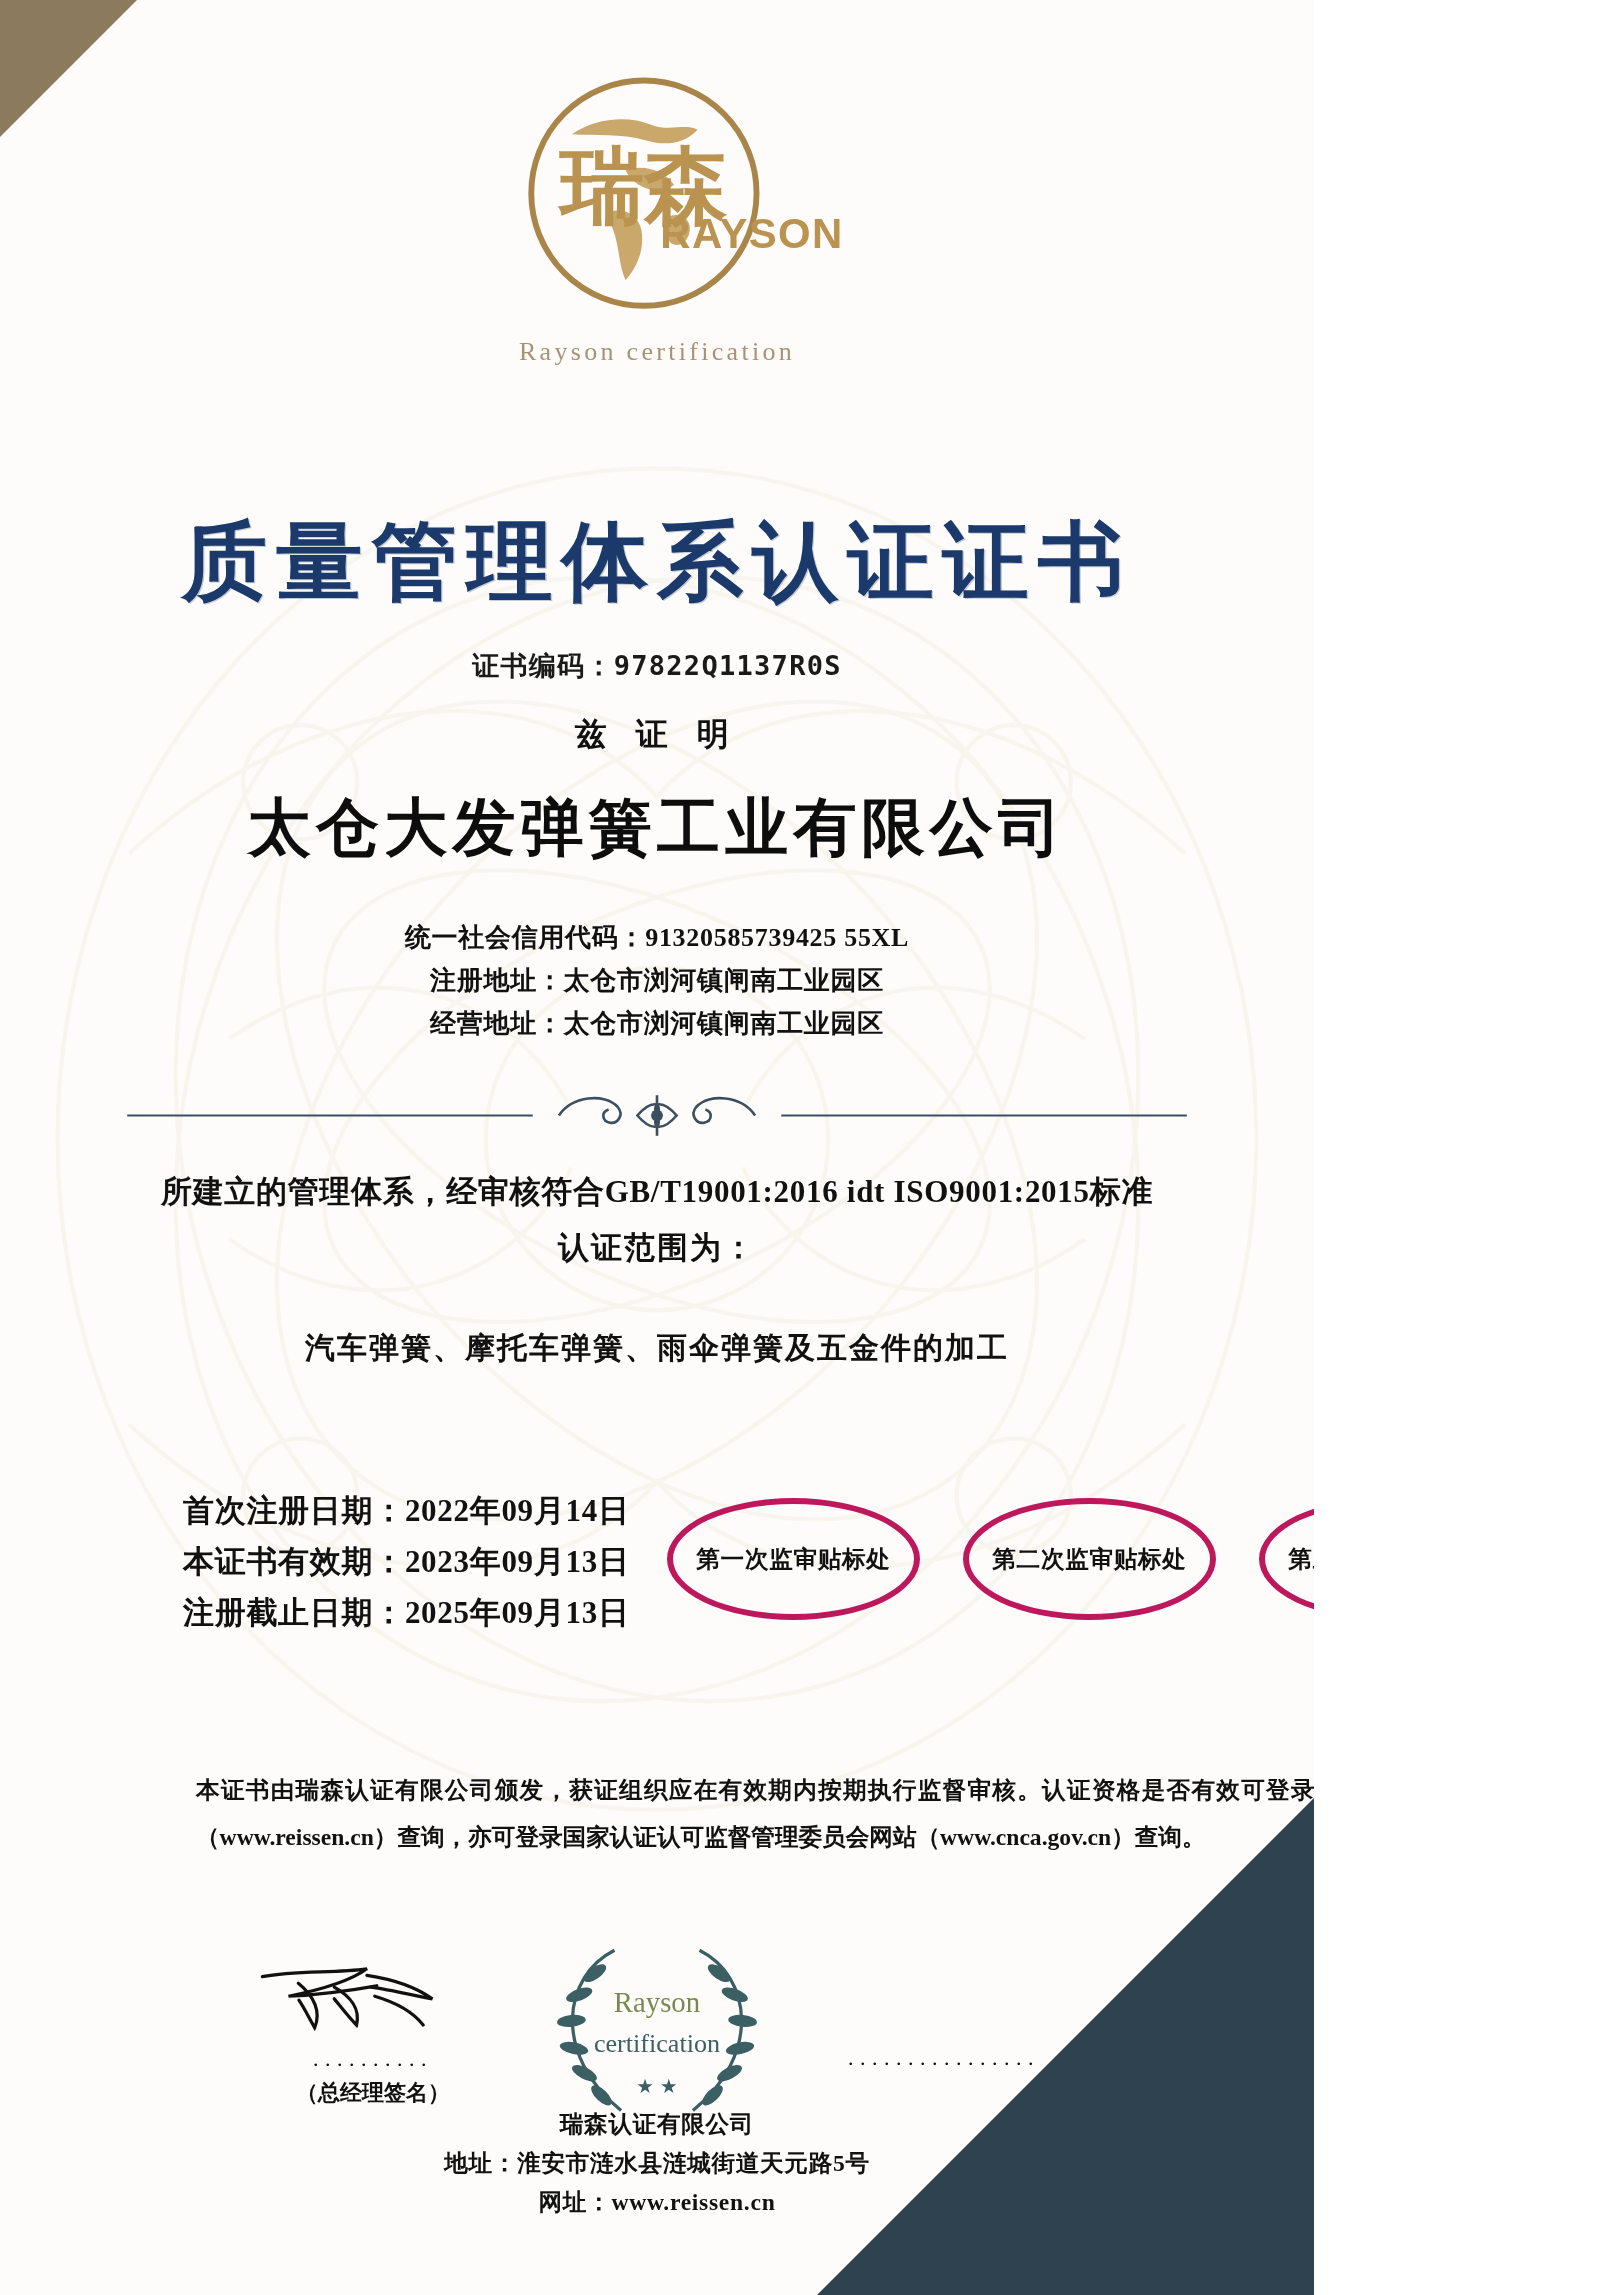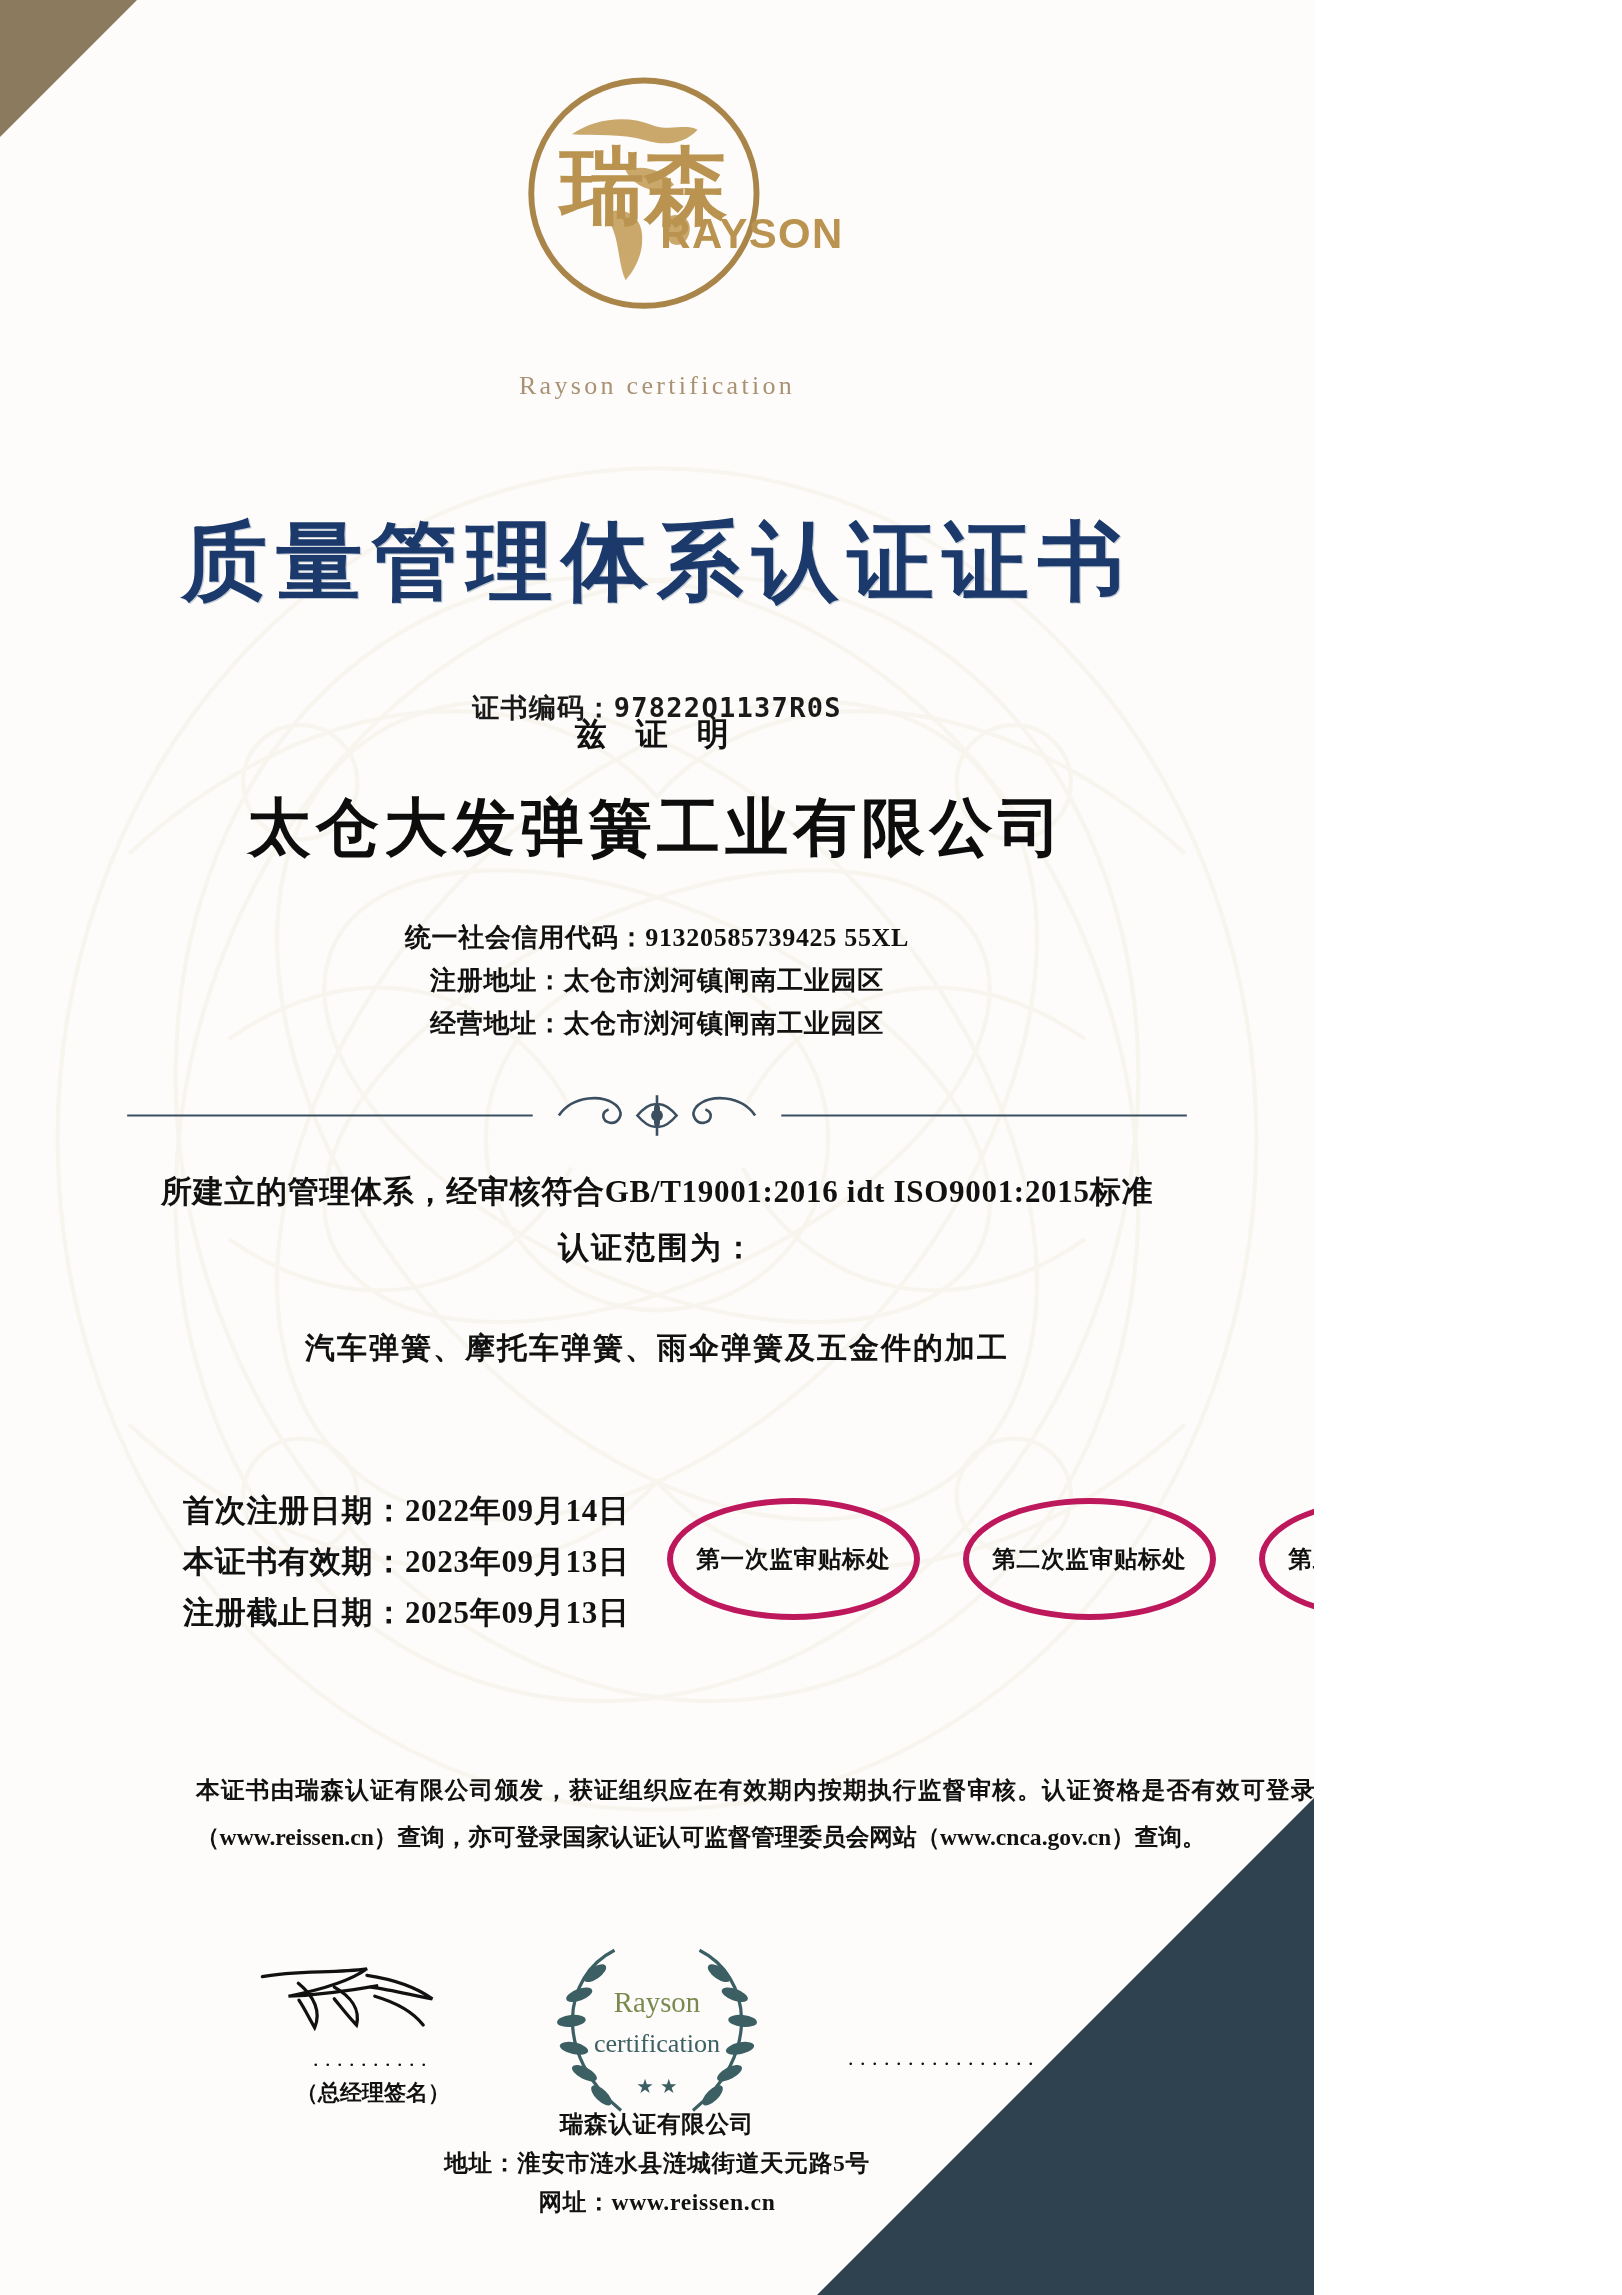--- a/index.html
+++ b/index.html
@@ -56,21 +56,21 @@
 
   
   .logo-wrap {
     position: absolute;
     left: 0; right: 0;
     top: 72px;
     text-align: center;
   }
   .logo-mark { display: inline-block; }
   .logo-sub {
-    margin-top: 35px;
+    margin-top: 1px;
     font-family: "Liberation Serif", serif;
     font-size: 26px;
     letter-spacing: 3.3px;
     color: #a99274;
   }
 
   
   .cert-title {
     position: absolute;
     left: 0; right: 0;
@@ -86,21 +86,20 @@
   .cert-no {
     position: absolute;
     left: 0; right: 0;
     top: 648px;
     text-align: center;
     font-size: 27px;
     letter-spacing: 1.3px;
     color: #1a1a1a;
     font-weight: bold;
     font-family: "DejaVu Sans Mono", monospace;
-    margin-top: 42px;
   }
   .hereby {
     position: absolute;
     left: 0; right: 0;
     top: 713px;
     text-align: center;
     font-size: 32px;
     letter-spacing: 10.5px;
     color: #111;
     font-weight: bold;

